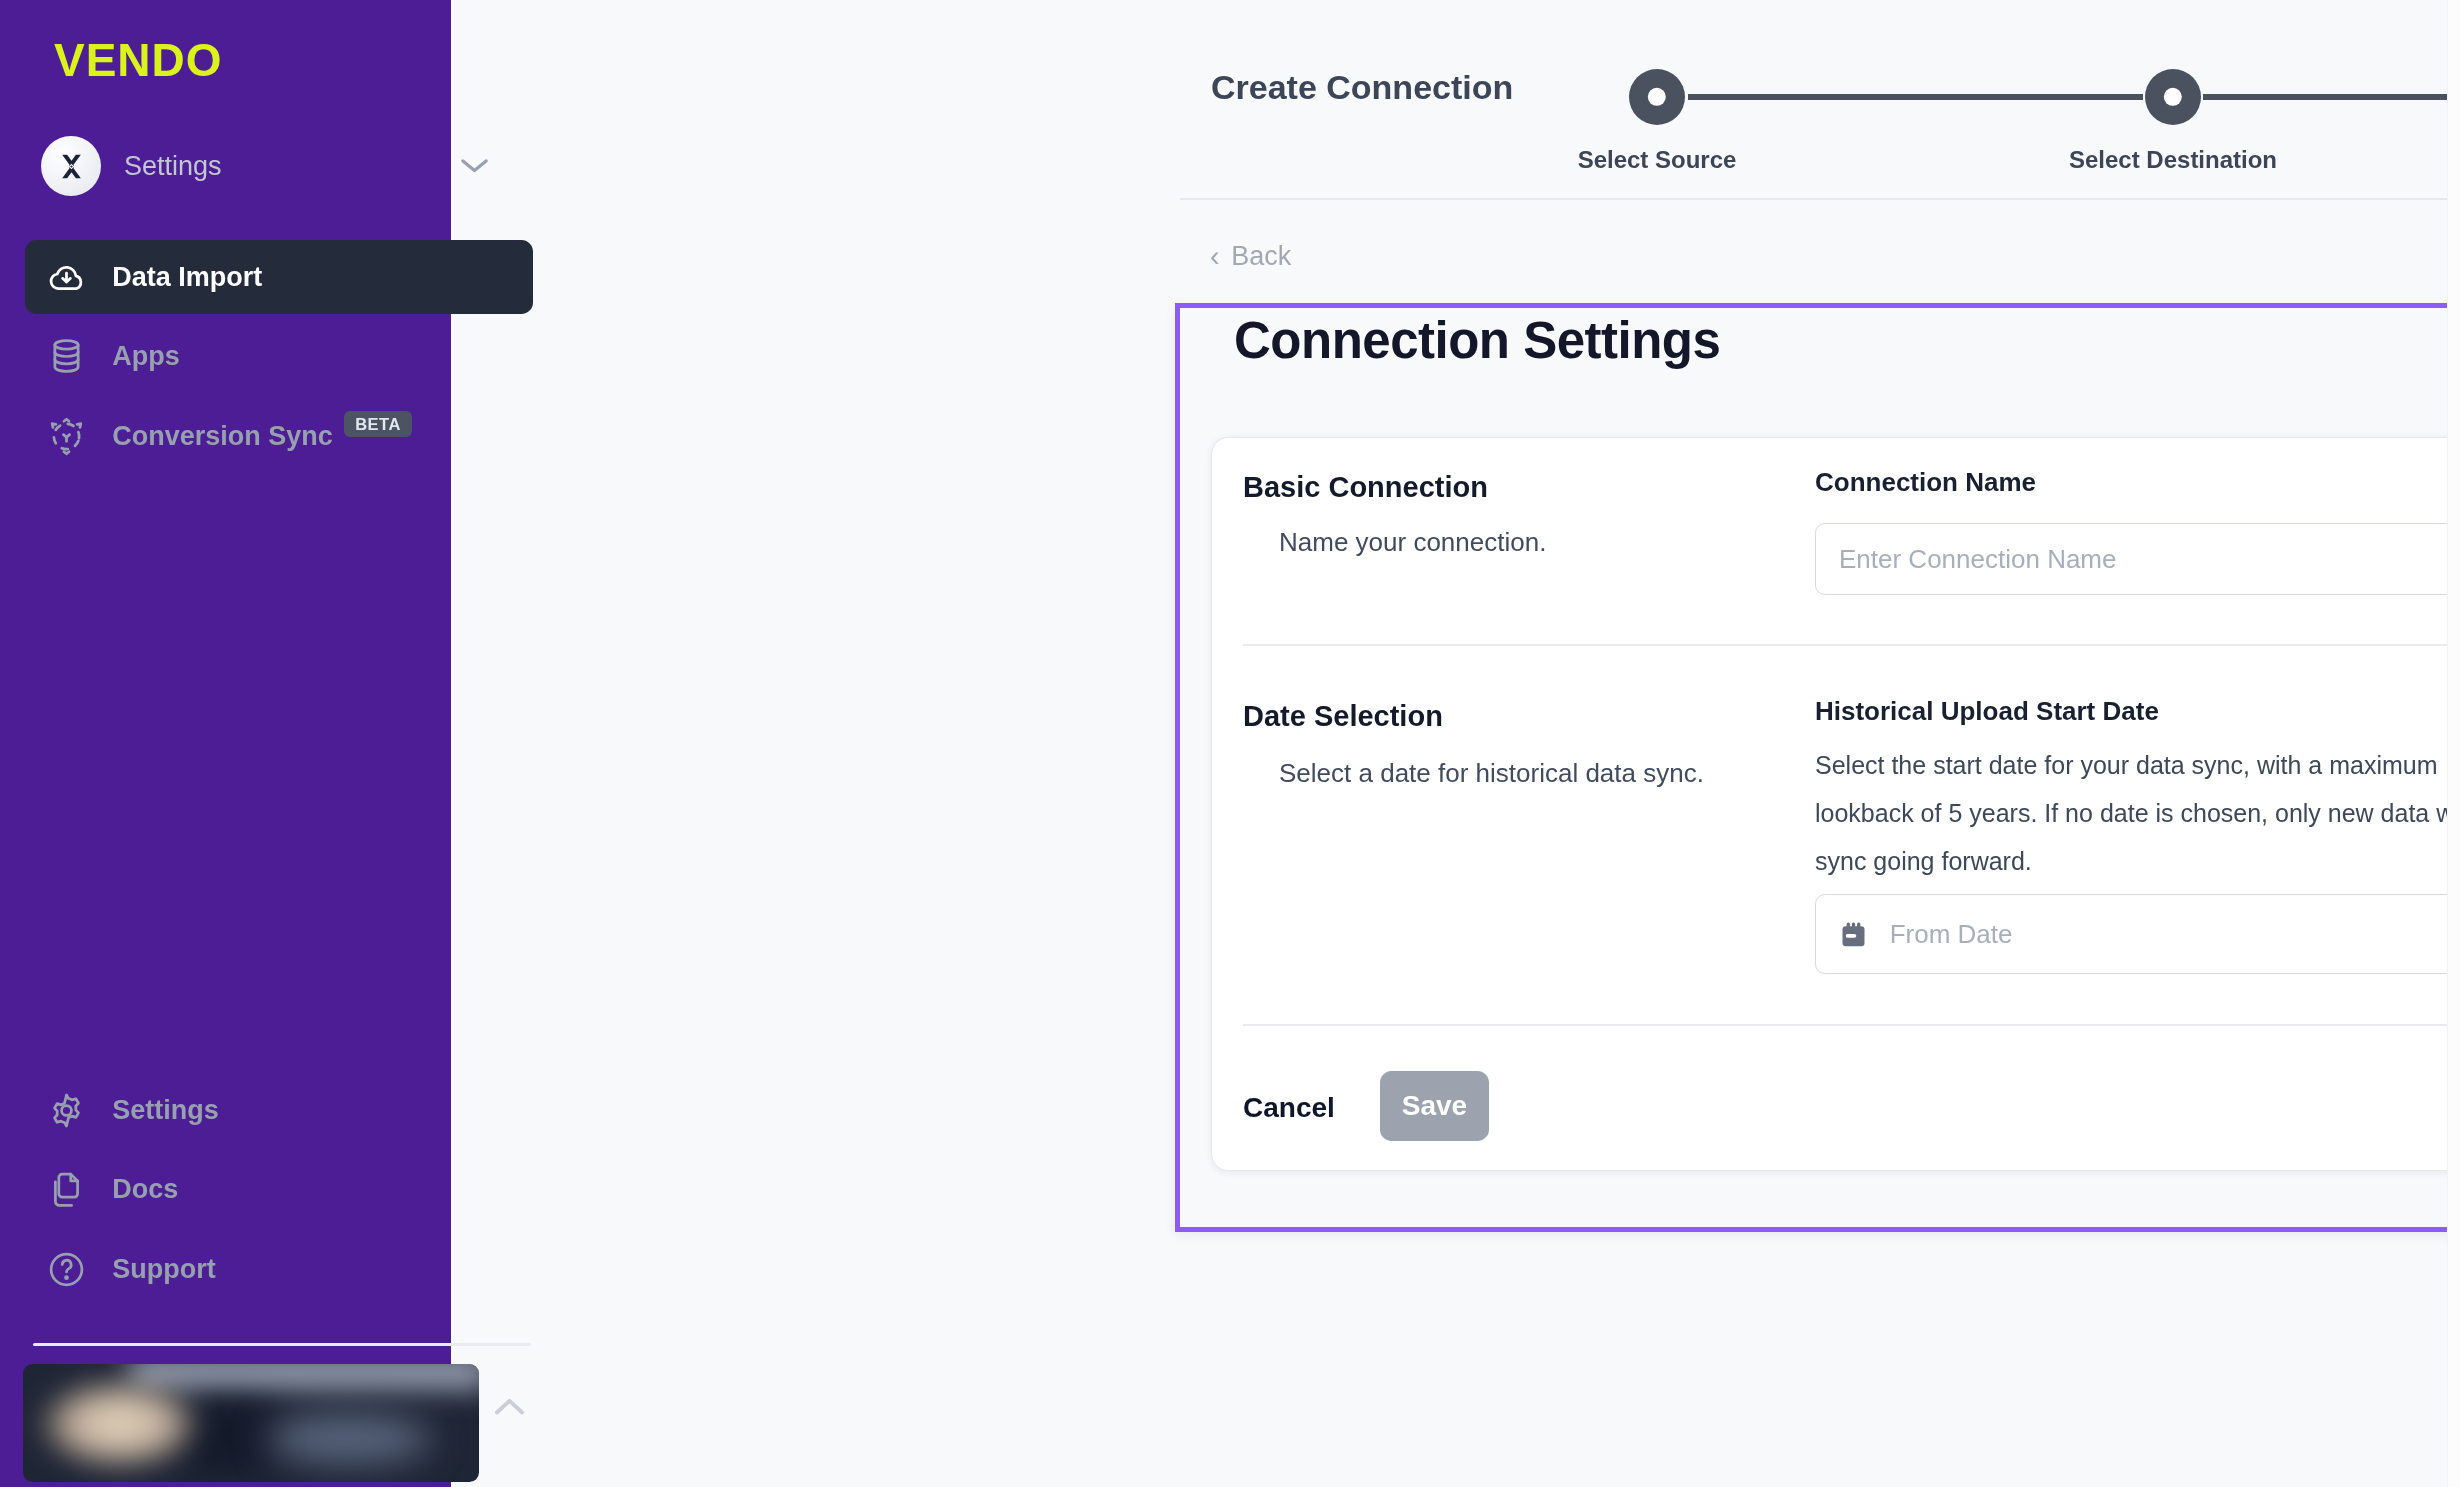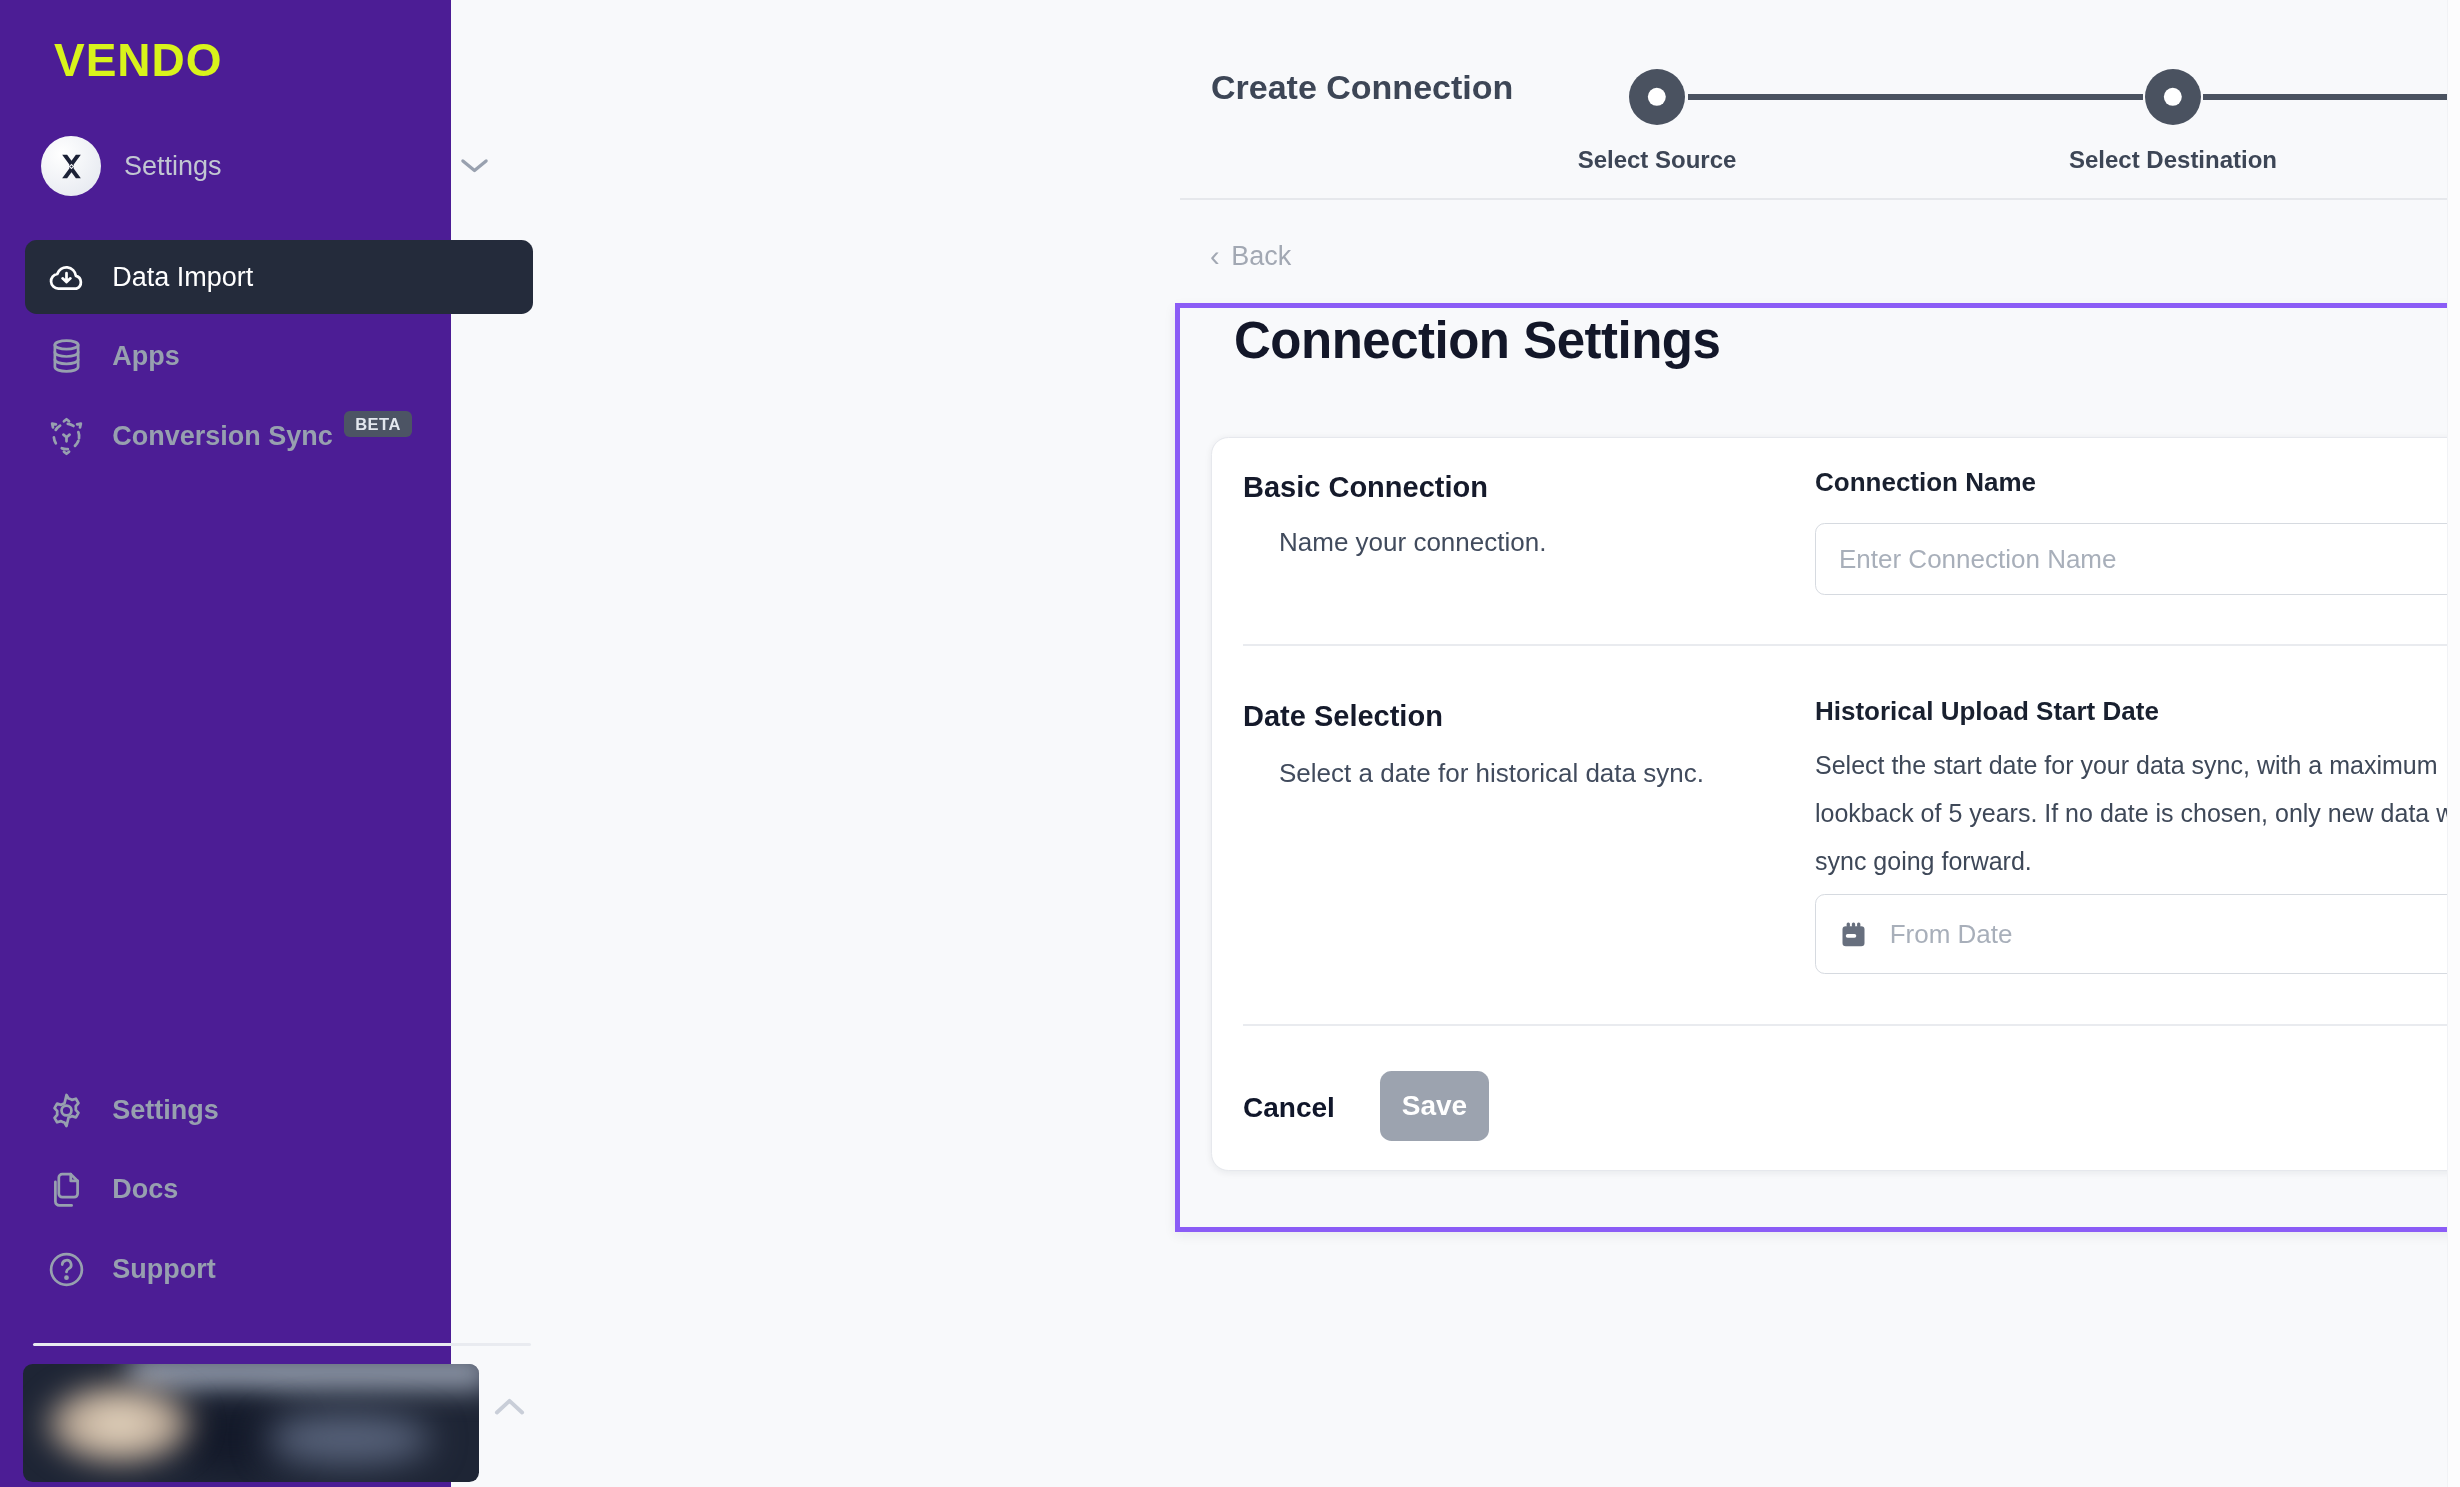--- a/index.html
+++ b/index.html
@@ -14,21 +14,21 @@
   .workspace { position:absolute; left:41px; top:134px; width:448px; height:64px; display:flex; align-items:center; cursor:pointer; }
   .ws-avatar { width:60px; height:60px; border-radius:50%; background:radial-gradient(circle at 35% 30%, #ffffff, #e9ecf2 75%); display:flex; align-items:center; justify-content:center; flex:0 0 auto; }
   .ws-name { margin-left:23px; font-size:27px; font-weight:500; color:#C2C7D2; }
   .ws-chevron { margin-left:auto; color:#99A1AF; display:flex; }
 
   .nav { position:absolute; left:25px; top:240px; width:508px; }
   .nav-item { height:74px; border-radius:11.6px; display:flex; align-items:center; padding:0 21.3px; margin-bottom:5.8px; cursor:pointer; color:#97A0AF; }
   .nav-item.active { background:#242B3B; color:#FFFFFF; }
   .nav-item .icon { display:flex; flex:0 0 auto; }
   .nav-item .label { margin-left:25px; font-size:27px; font-weight:600; white-space:nowrap; }
-  .nav-item.active .label { font-weight:400; }
+  .nav-item.active .label { font-weight:700; }
   .badge { margin-left:11.6px; margin-top:-25px; background:#4C5464; color:#E3E7EE; font-size:16.5px; font-weight:700; letter-spacing:0.5px; padding:3.9px 10.7px; border-radius:5.8px; }
 
   .nav-bottom { position:absolute; left:25px; top:1071px; width:508px; }
   .nav-bottom .nav-item { height:78px; margin-bottom:1.9px; }
 
   .side-divider { position:absolute; left:33px; top:1343px; width:498px; height:2.9px; background:#E9EBF0; border-radius:1.9px; }
 
   .user-card { position:absolute; left:23px; top:1364px; width:456px; height:118px; border-radius:9.7px; background:#1E2535; overflow:hidden; cursor:pointer; }
   .user-card .blob-avatar { position:absolute; left:13.6px; top:13.6px; width:165px; height:92px; background:radial-gradient(closest-side,#EBDCC6,#BCA996 65%,rgba(40,48,66,0)); filter:blur(13.6px); }
   .user-card .blob-bar { position:absolute; left:107px; top:-7.8px; right:-9.7px; height:33px; background:#97A0B1; filter:blur(13.6px); }

